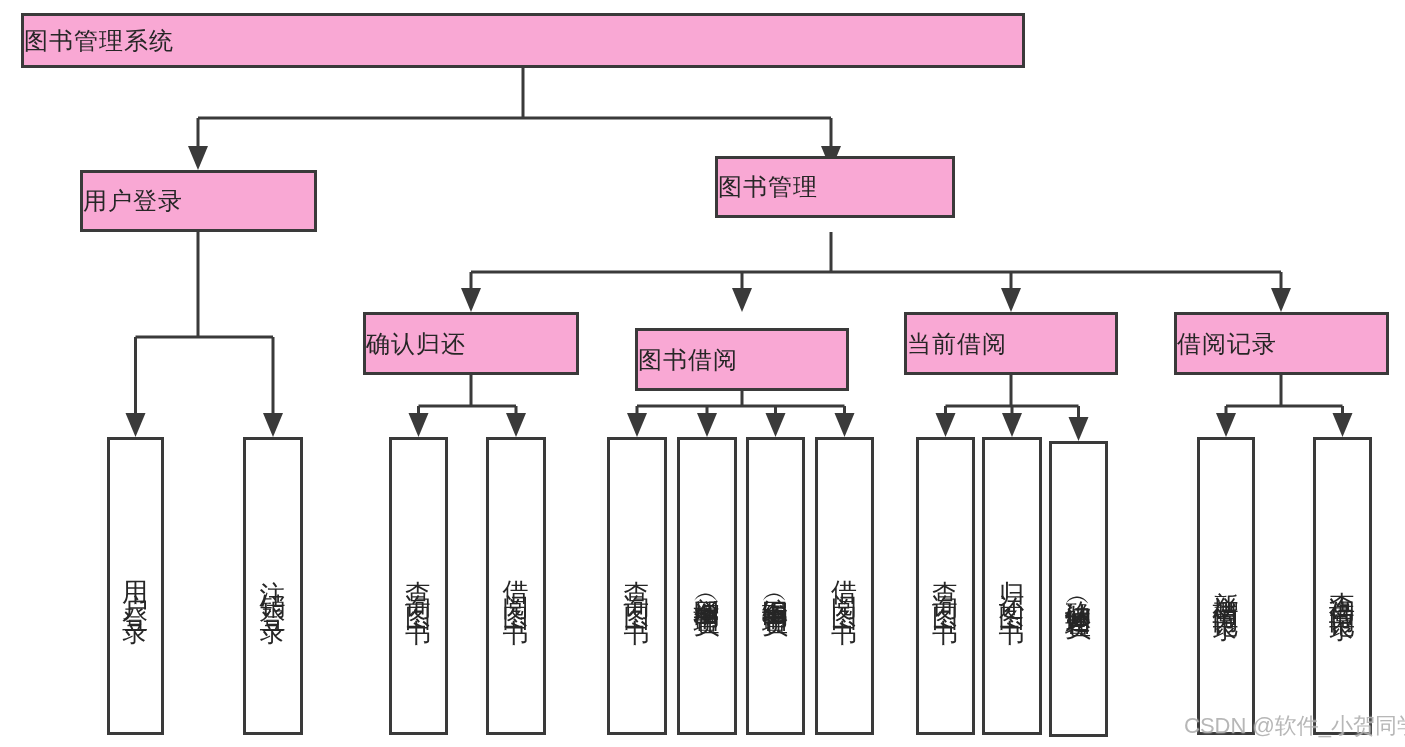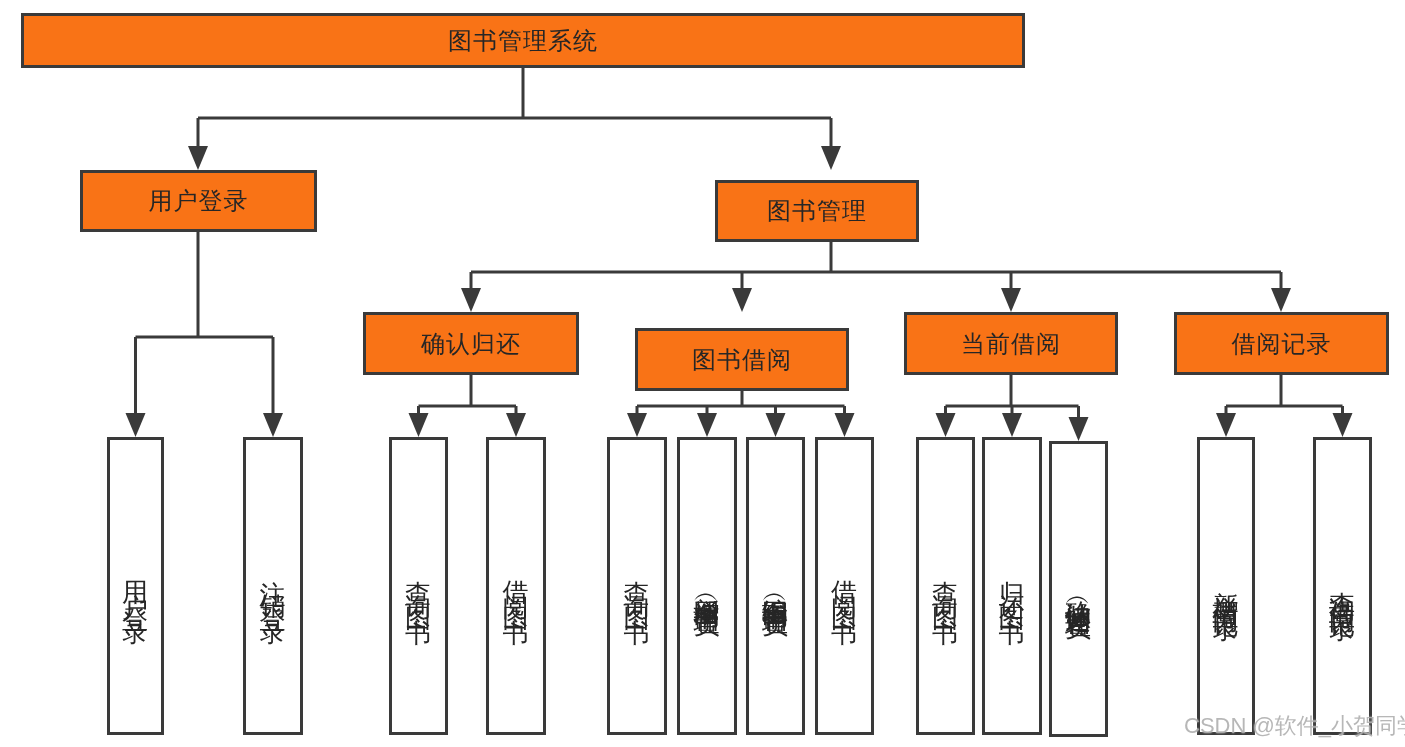--- a/index.html
+++ b/index.html
@@ -12,25 +12,24 @@
     background: #ffffff;
     overflow: hidden;
   }
   #connector-layer {
     position: absolute;
     left: 0; top: 0;
     z-index: 0;
   }
   .hbox {
     position: absolute;
-    background: #f97316;
+    background: #f9a8d4;
     border: 3px solid #3a3a3a;
     display: flex;
     align-items: center;
-    justify-content: center;
     z-index: 1;
   }
   .hbox span {
     font-size: 24px;
     color: #262626;
     letter-spacing: 1px;
     white-space: nowrap;
   }
   .vbox {
     position: absolute;
@@ -101,21 +100,21 @@
     </g>
   </svg>
 
   <div class="hbox" style="left:21px;top:13px;width:1004px;height:55px">
     <span>图书管理系统</span>
   </div>
 
   <div class="hbox" style="left:80px;top:170px;width:237px;height:62px">
     <span>用户登录</span>
   </div>
-  <div class="hbox" style="left:715px;top:180px;width:204px;height:62px">
+  <div class="hbox" style="left:715px;top:156px;width:240px;height:62px">
     <span>图书管理</span>
   </div>
 
   <div class="hbox" style="left:363px;top:312px;width:216px;height:63px">
     <span>确认归还</span>
   </div>
   <div class="hbox" style="left:635px;top:328px;width:214px;height:63px">
     <span>图书借阅</span>
   </div>
   <div class="hbox" style="left:1174px;top:312px;width:215px;height:63px">

